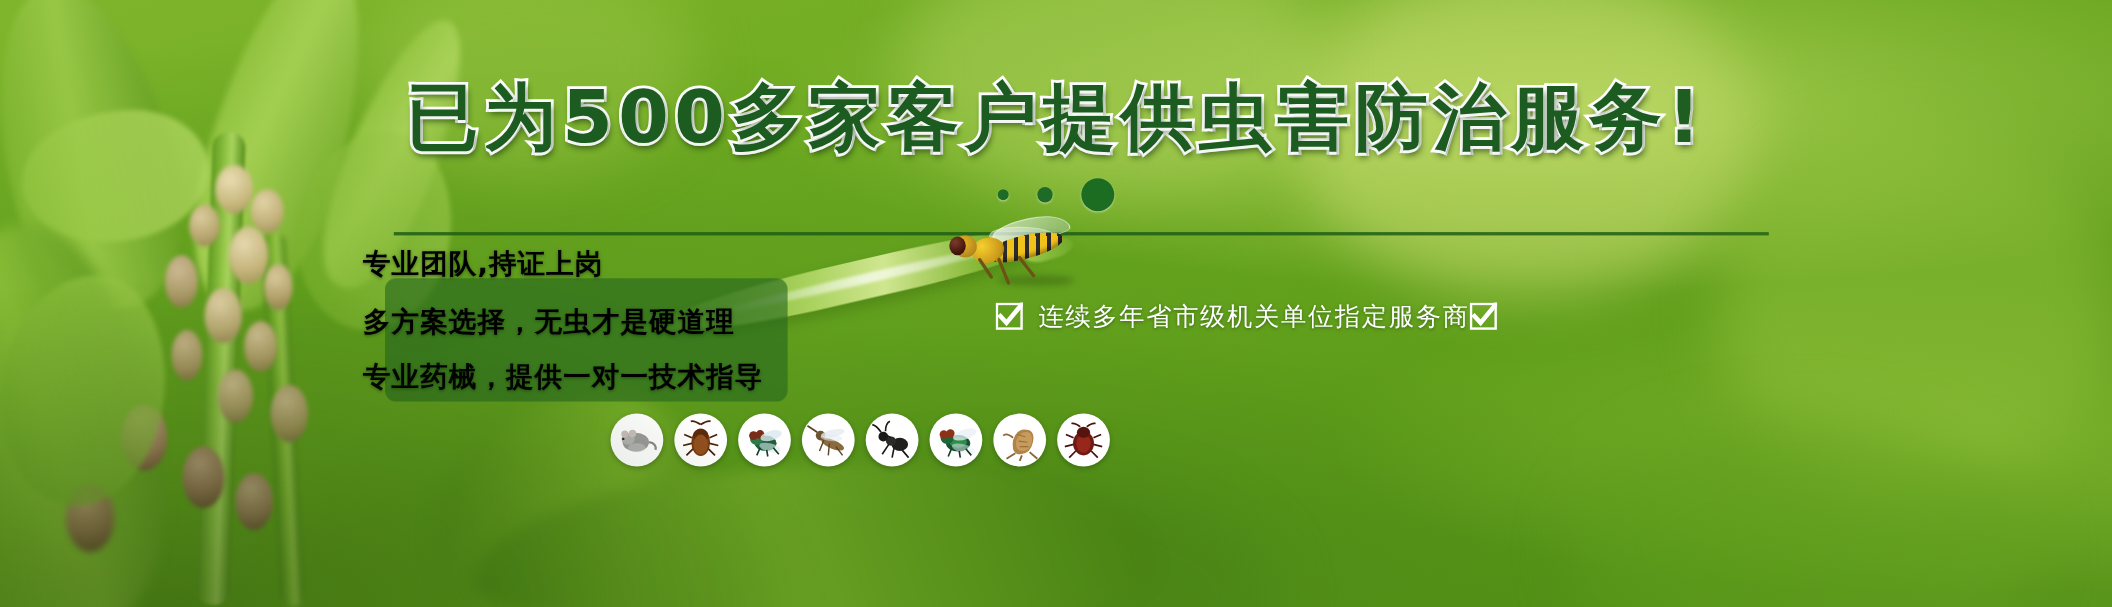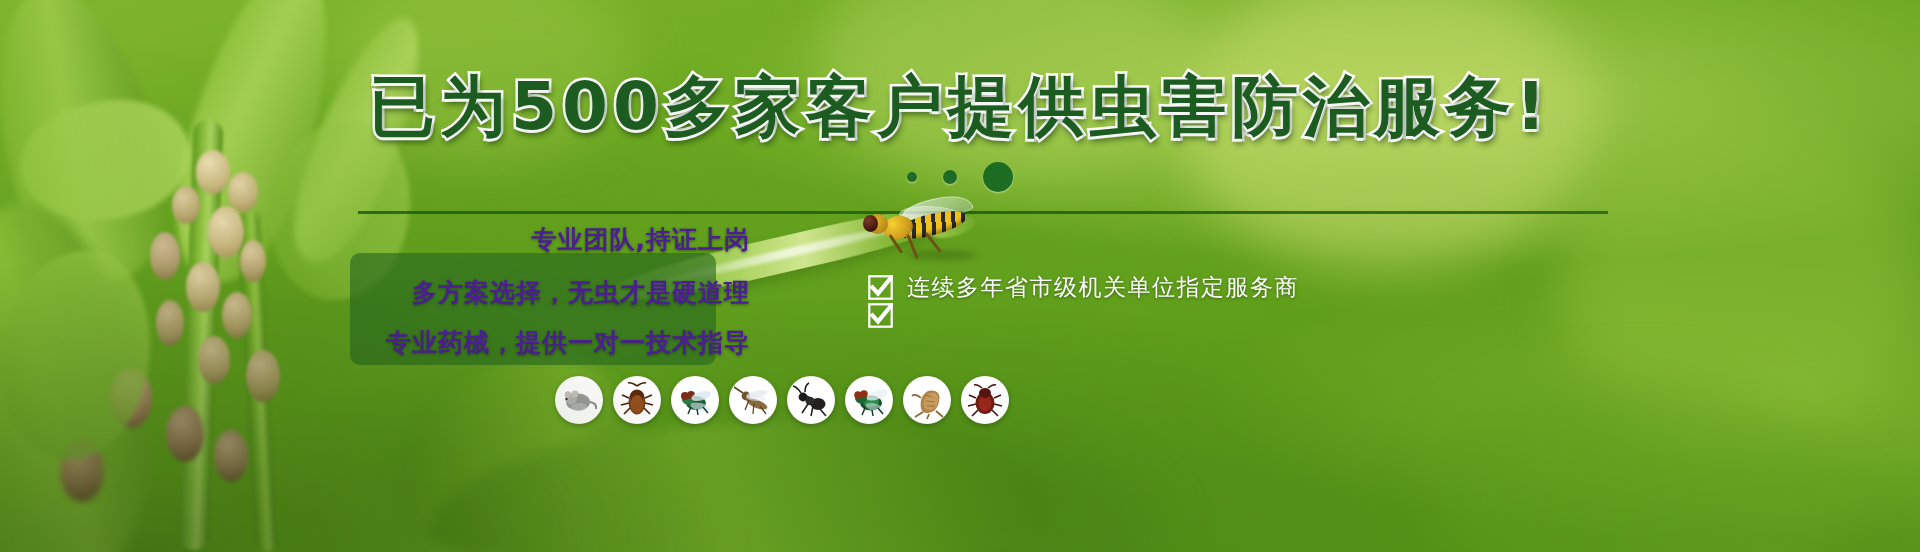--- a/index.html
+++ b/index.html
@@ -157,23 +157,23 @@
     width:366px; height:112px;
     background:rgba(38,104,30,.62);
     border-radius:10px 10px 10px 10px;
     backdrop-filter:blur(1px);
   }
   .feature-lines {
     position:absolute; left:330px; top:212px; width:420px;
     display:flex; flex-direction:column; gap:0;
   }
   .fline {
-    color:#4c1d95; font-weight:bold;
+    color:#000000; font-weight:bold;
     font-family:"DejaVu Sans","Liberation Sans",sans-serif;
-    white-space:nowrap; text-align:right;
+    white-space:nowrap; text-align:left;
     text-shadow:0 1px 3px rgba(12,40,6,.55);
   }
   .fline-1 { font-size:25px; height:56px; line-height:56px; letter-spacing:1px; }
   .fline-2 { font-size:25px; height:50px; line-height:50px; letter-spacing:1px; }
   .fline-3 { font-size:25px; height:50px; line-height:50px; letter-spacing:1px; }
 
   
   .fly { position:absolute; left:845px; top:196px; width:130px; height:62px; }
   .fly-abdomen {
     position:absolute; left:52px; top:18px; width:70px; height:21px;
@@ -213,22 +213,22 @@
   .fly-leg-1 { left:46px; top:38px; width:22px; height:3px; transform:rotate(56deg); }
   .fly-leg-2 { left:64px; top:38px; width:26px; height:3px; transform:rotate(68deg); }
   .fly-leg-3 { left:82px; top:36px; width:24px; height:3px; transform:rotate(52deg); }
   .fly-shadow {
     position:absolute; left:62px; top:54px; width:70px; height:10px;
     background:rgba(30,60,10,.3); border-radius:50%; filter:blur(3px);
   }
 
   
   .bullets {
-    position:absolute; left:868px; top:272px;
-    display:flex; flex-direction:column; 
+    position:absolute; left:905px; top:272px;
+    display:flex; flex-direction:row; 
   }
   .bullet { display:flex; align-items:center; gap:14px; }
   .cbx {
     width:25px; height:25px; position:relative; flex:0 0 auto;
   }
   .cbx svg { display:block; }
   .bullet-label {
     color:#ffffff; font-size:23px; font-weight:400;
     font-family:"DejaVu Sans","Liberation Sans",sans-serif;
     letter-spacing:1.5px; white-space:nowrap;

